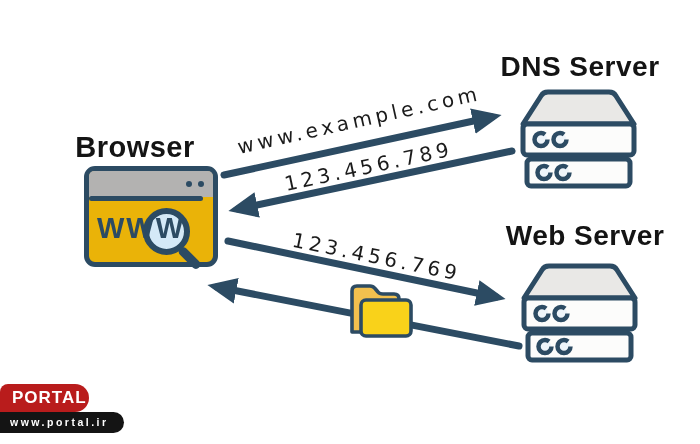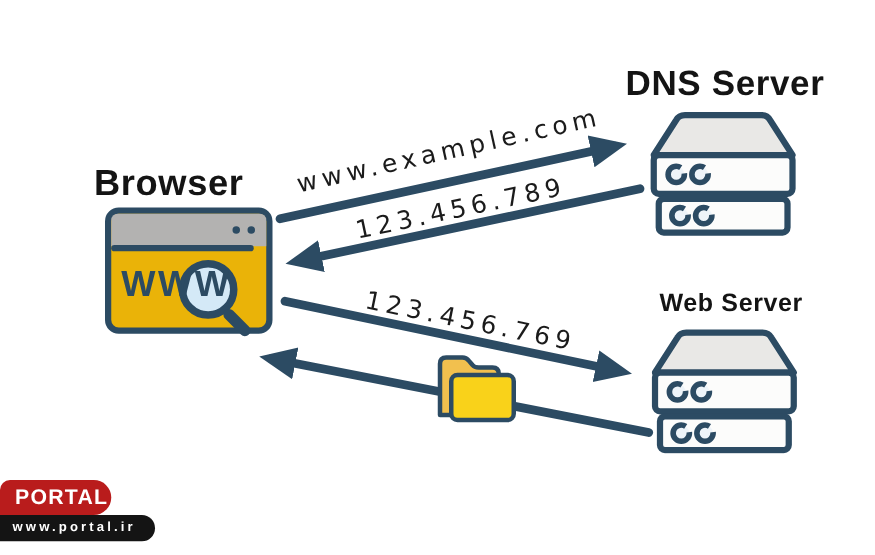--- a/index.html
+++ b/index.html
@@ -12,21 +12,21 @@
   }
 
   
   .node-label {
     position:absolute; text-align:center; color:#141414;
     font-weight:600; font-size:29px; letter-spacing:0.5px;
     font-family:"Liberation Sans", sans-serif;
   }
   .label-browser { left:60px; top:131px; width:150px; }
   .label-dns     { left:498px; top:51px;  width:164px; font-size:28px; }
-  .label-web     { left:503px; top:232px; width:164px; font-size:20px; }
+  .label-web     { left:503px; top:220px; width:164px; font-size:28px; }
 
   
   .flow-label {
     position:absolute; text-align:center; color:#1b1b1b;
     font-family:"DejaVu Sans", sans-serif;
     font-size:20px; letter-spacing:4px; white-space:nowrap;
   }
   .flow-domain { left:230px; top:108px; width:258px; transform:rotate(-12.6deg); }
   .flow-dnsip  { left:283px; top:155px; width:165px; transform:rotate(-12deg); }
   .flow-webip  { left:291px; top:244px; width:165px; transform:rotate(11.5deg); }

